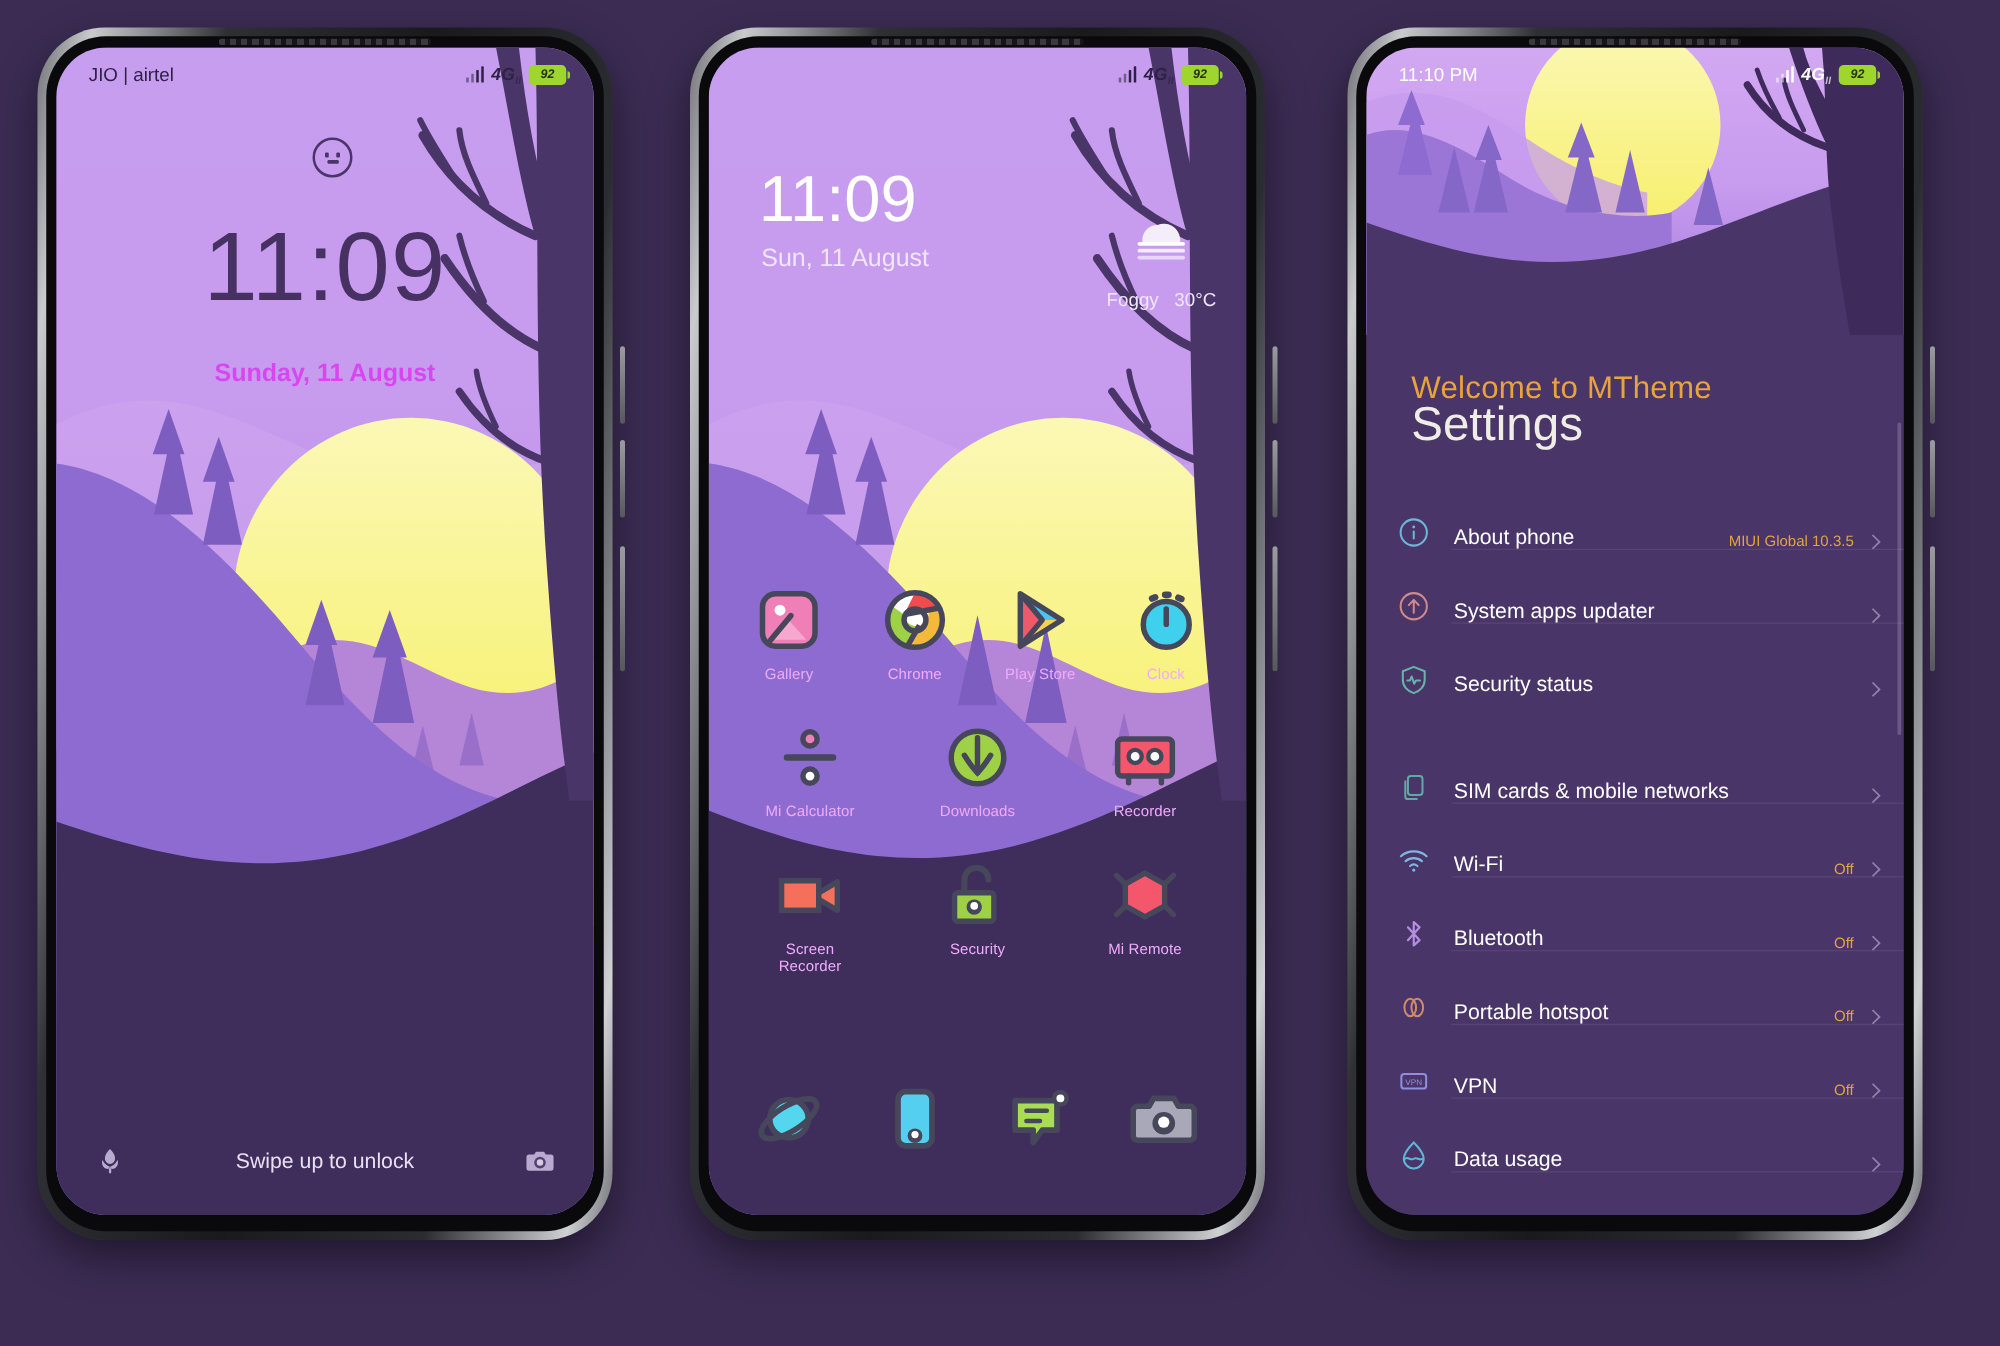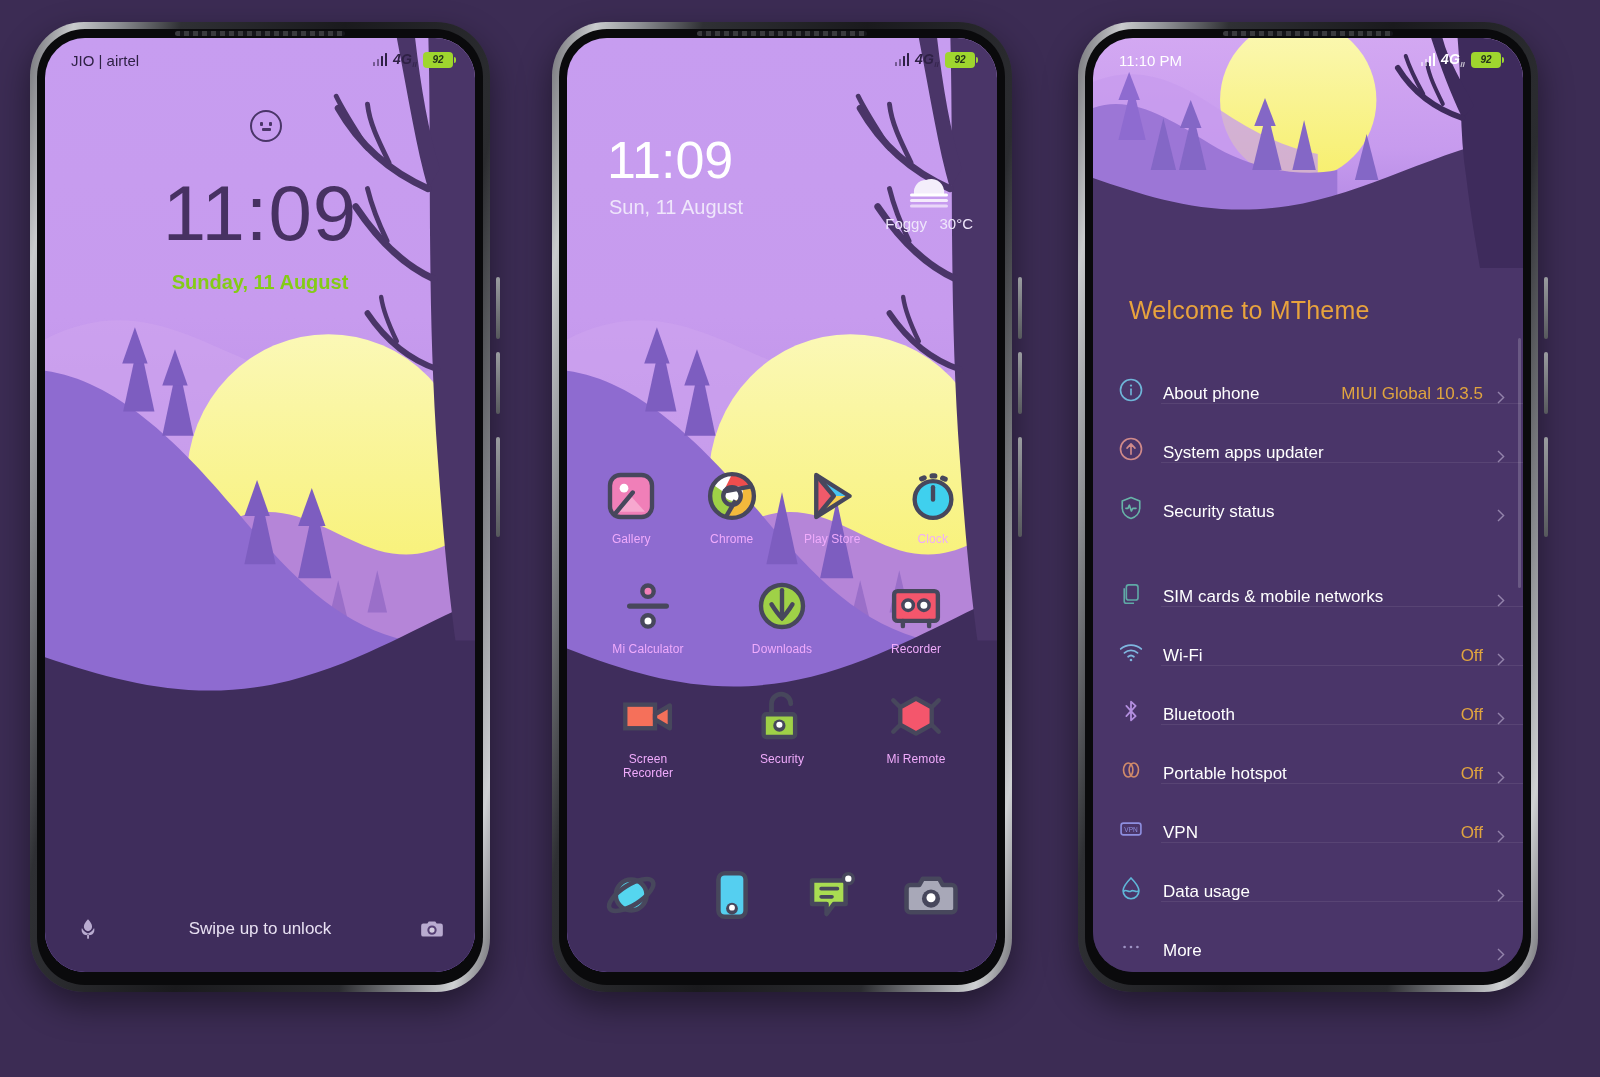--- a/index.html
+++ b/index.html
@@ -89,41 +89,41 @@
     display:flex;align-items:center;justify-content:center;
   }
   .ls-emoji .eye{position:absolute;width:3.2px;height:4px;border-radius:1px;background:#4a3568;top:10px;}
   .ls-emoji .eye.l{left:8px;} .ls-emoji .eye.r{right:8px;}
   .ls-emoji .mouth{position:absolute;width:9px;height:3px;border-radius:1px;background:#4a3568;bottom:9px;}
   .ls-clock {
     position:absolute; top:136px; left:0; right:0; text-align:center; z-index:24;
     color:#473162; font-size:78px; font-weight:300; letter-spacing:1px; line-height:1;
   }
   .ls-date {
-    position:absolute; top:233px; left:0; right:0; text-align:center; z-index:24;
-    color:#84cc16; font-size:20px; font-weight:700;
+    position:absolute; top:250px; left:0; right:0; text-align:center; z-index:24;
+    color:#d946ef; font-size:20px; font-weight:700;
   }
   .ls-bottom {
     position:absolute; bottom:26px; left:0; right:0; height:34px; z-index:26;
     display:flex; align-items:center; justify-content:space-between; padding:0 30px;
   }
   .ls-hint { position:absolute; left:0; right:0; text-align:center; color:#e8e0f2; font-size:17px; }
   .shortcut-ic { width:26px;height:26px; opacity:.85; }
 
   
   .hs-clock {
     position:absolute; top:96px; left:40px; z-index:24;
     color:#ffffff; font-size:52px; font-weight:300; line-height:1;
   }
   .hs-date { position:absolute; top:158px; left:42px; z-index:24; color:#efe6fb; font-size:20px; }
   .weather {
     position:absolute; top:130px; right:24px; z-index:24; text-align:center;
     color:#efe6fb; font-size:15px;
   }
-  .weather .wlabel { margin-top:2px; white-space:nowrap; }
+  .weather .wlabel { margin-top:18px; white-space:nowrap; }
   .app-grid { position:absolute; left:0; right:0; top:430px; z-index:22; padding:0 14px; }
   .app-row { display:flex; justify-content:space-around; margin-bottom:32px; }
   .app { width:90px; text-align:center; }
   .app .ic { width:56px; height:56px; margin:0 auto 8px; display:block; }
   .app .lb { color:#f0abfc; font-size:12px; letter-spacing:.1px; }
   .dock { position:absolute; left:0; right:0; bottom:48px; z-index:22; padding:0 16px; }
   .dock-row { display:flex; justify-content:space-around; }
   .dock .ic { width:58px; height:58px; display:block; }
 
   
@@ -131,21 +131,21 @@
   .set-body { position:absolute; top:230px; bottom:0; left:0; right:0; background:#4a3569; }
   .set-title-wrap { padding: 28px 0 14px 36px; }
   .set-welcome { color:#e8a33d; font-size:25px; font-weight:400; letter-spacing:.2px; }
   .set-settings { color:#efeee6; font-size:38px; font-weight:400; line-height:1.05; margin-top:-4px;}
   .set-list { padding: 6px 0 0 0; }
   .set-row {
     display:flex; align-items:flex-end; height:59px; padding: 0 18px 0 24px; position:relative;
   }
   .set-row .sicon { width:28px; height:28px; flex:0 0 28px; margin-right:18px; display:block; }
   .set-row .slabel { color:#ffffff; font-size:17px; flex:1; }
-  .set-row .sval { color:#e0a43f; font-size:17px; margin-right:14px; white-space:nowrap; }
+  .set-row .sval { color:#e0a43f; font-size:12px; margin-right:14px; white-space:nowrap; }
   .set-row .chev { width:8px; height:13px; opacity:.55; flex:0 0 8px; }
   .set-row::after {
     content:""; position:absolute; left:68px; right:0; bottom:0; height:1px;
     background:rgba(255,255,255,.08);
   }
   .set-row.nodiv::after { display:none; }
   .set-gap { height:26px; }
   .scrollbar {
     position:absolute; right:2px; top:300px; width:3px; height:250px;
     background:rgba(255,255,255,.18); border-radius:2px;
@@ -514,20 +514,21 @@
                 <i></i>
               </span>
             <span class="net"><span>4G</span><sub>ll</sub></span>
             <span class="battery">92</span>
           </span>
         </div>
 
         <div class="set-body">
           <div class="set-title-wrap">
             <div class="set-welcome">Welcome to MTheme</div>
+            <div class="set-settings">Settings</div>
           </div>
 
           <div class="set-list">
 
             <div class="set-row">
               <svg class="sicon" viewBox="0 0 24 24">
                 <circle cx="12" cy="12" r="9" fill="none" stroke="#6fb5d8" stroke-width="1.4"></circle>
                 <circle cx="12" cy="8.2" r="1" fill="#6fb5d8"></circle>
                 <rect x="11.3" y="10.6" width="1.4" height="6.2" rx=".7" fill="#6fb5d8"></rect>
               </svg>

